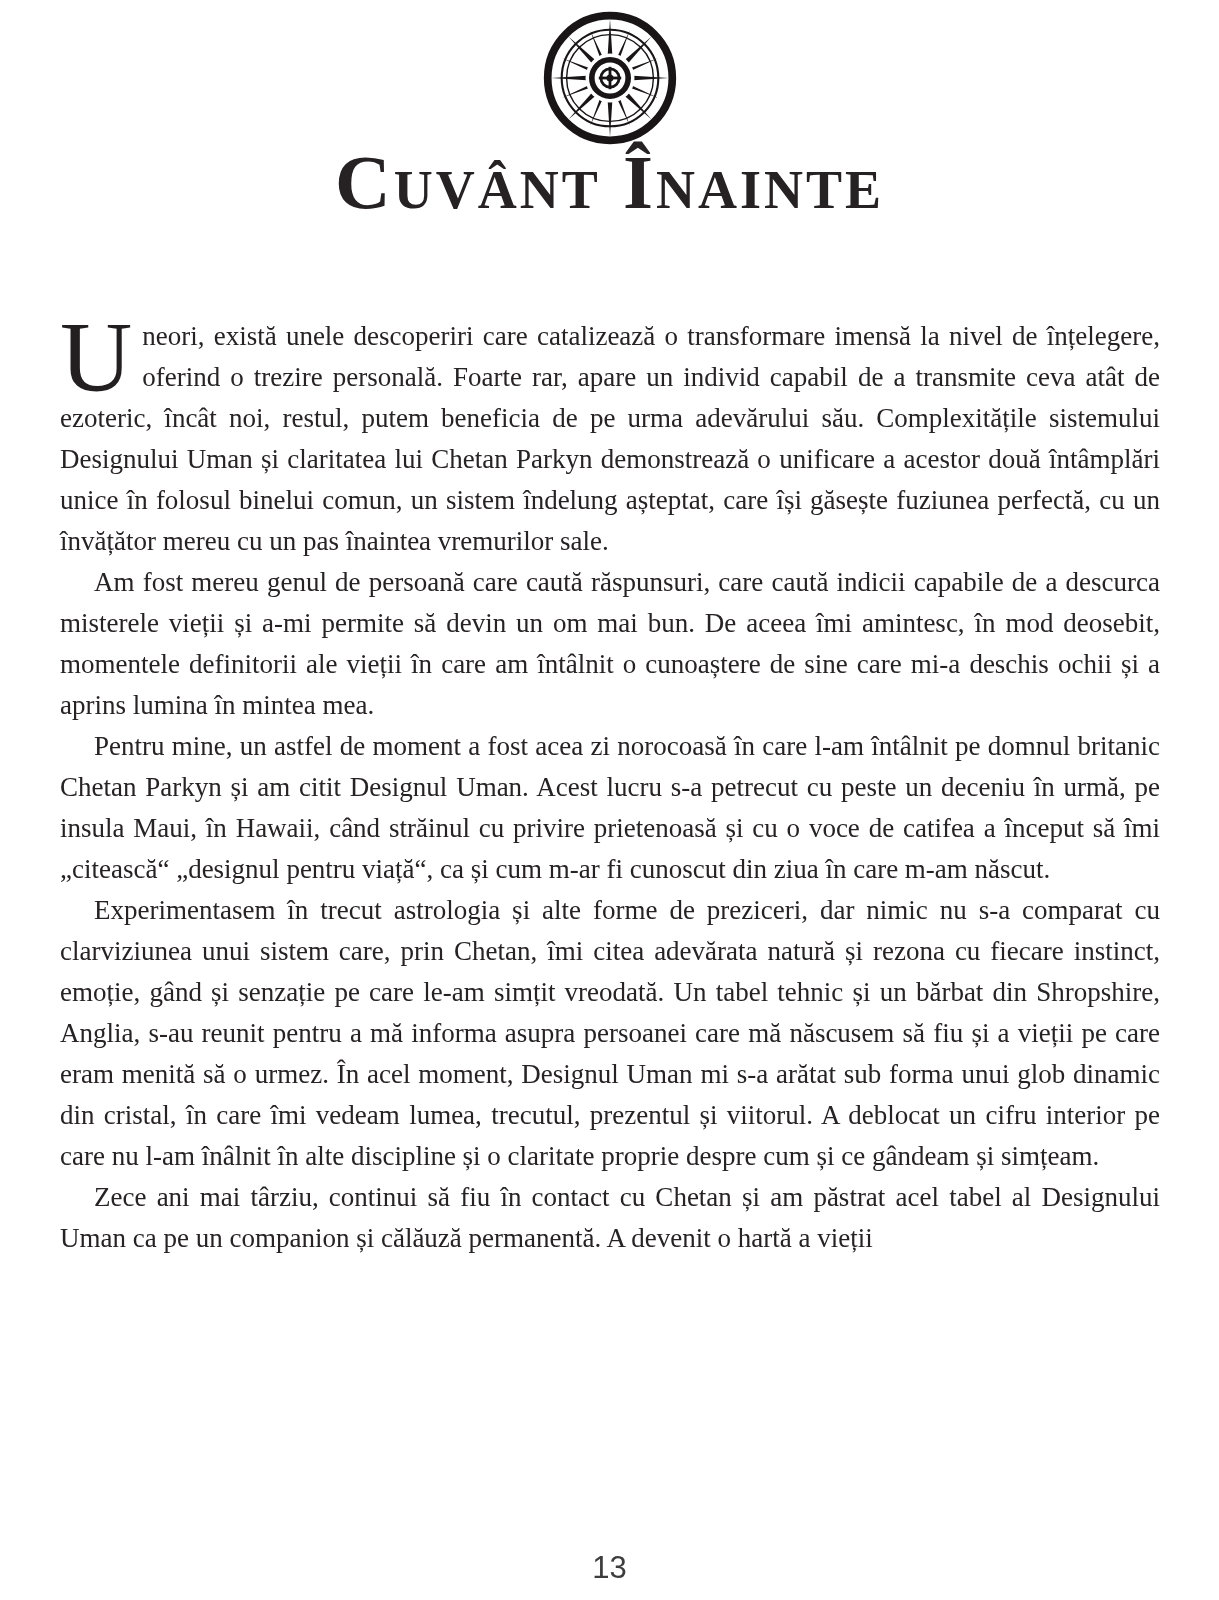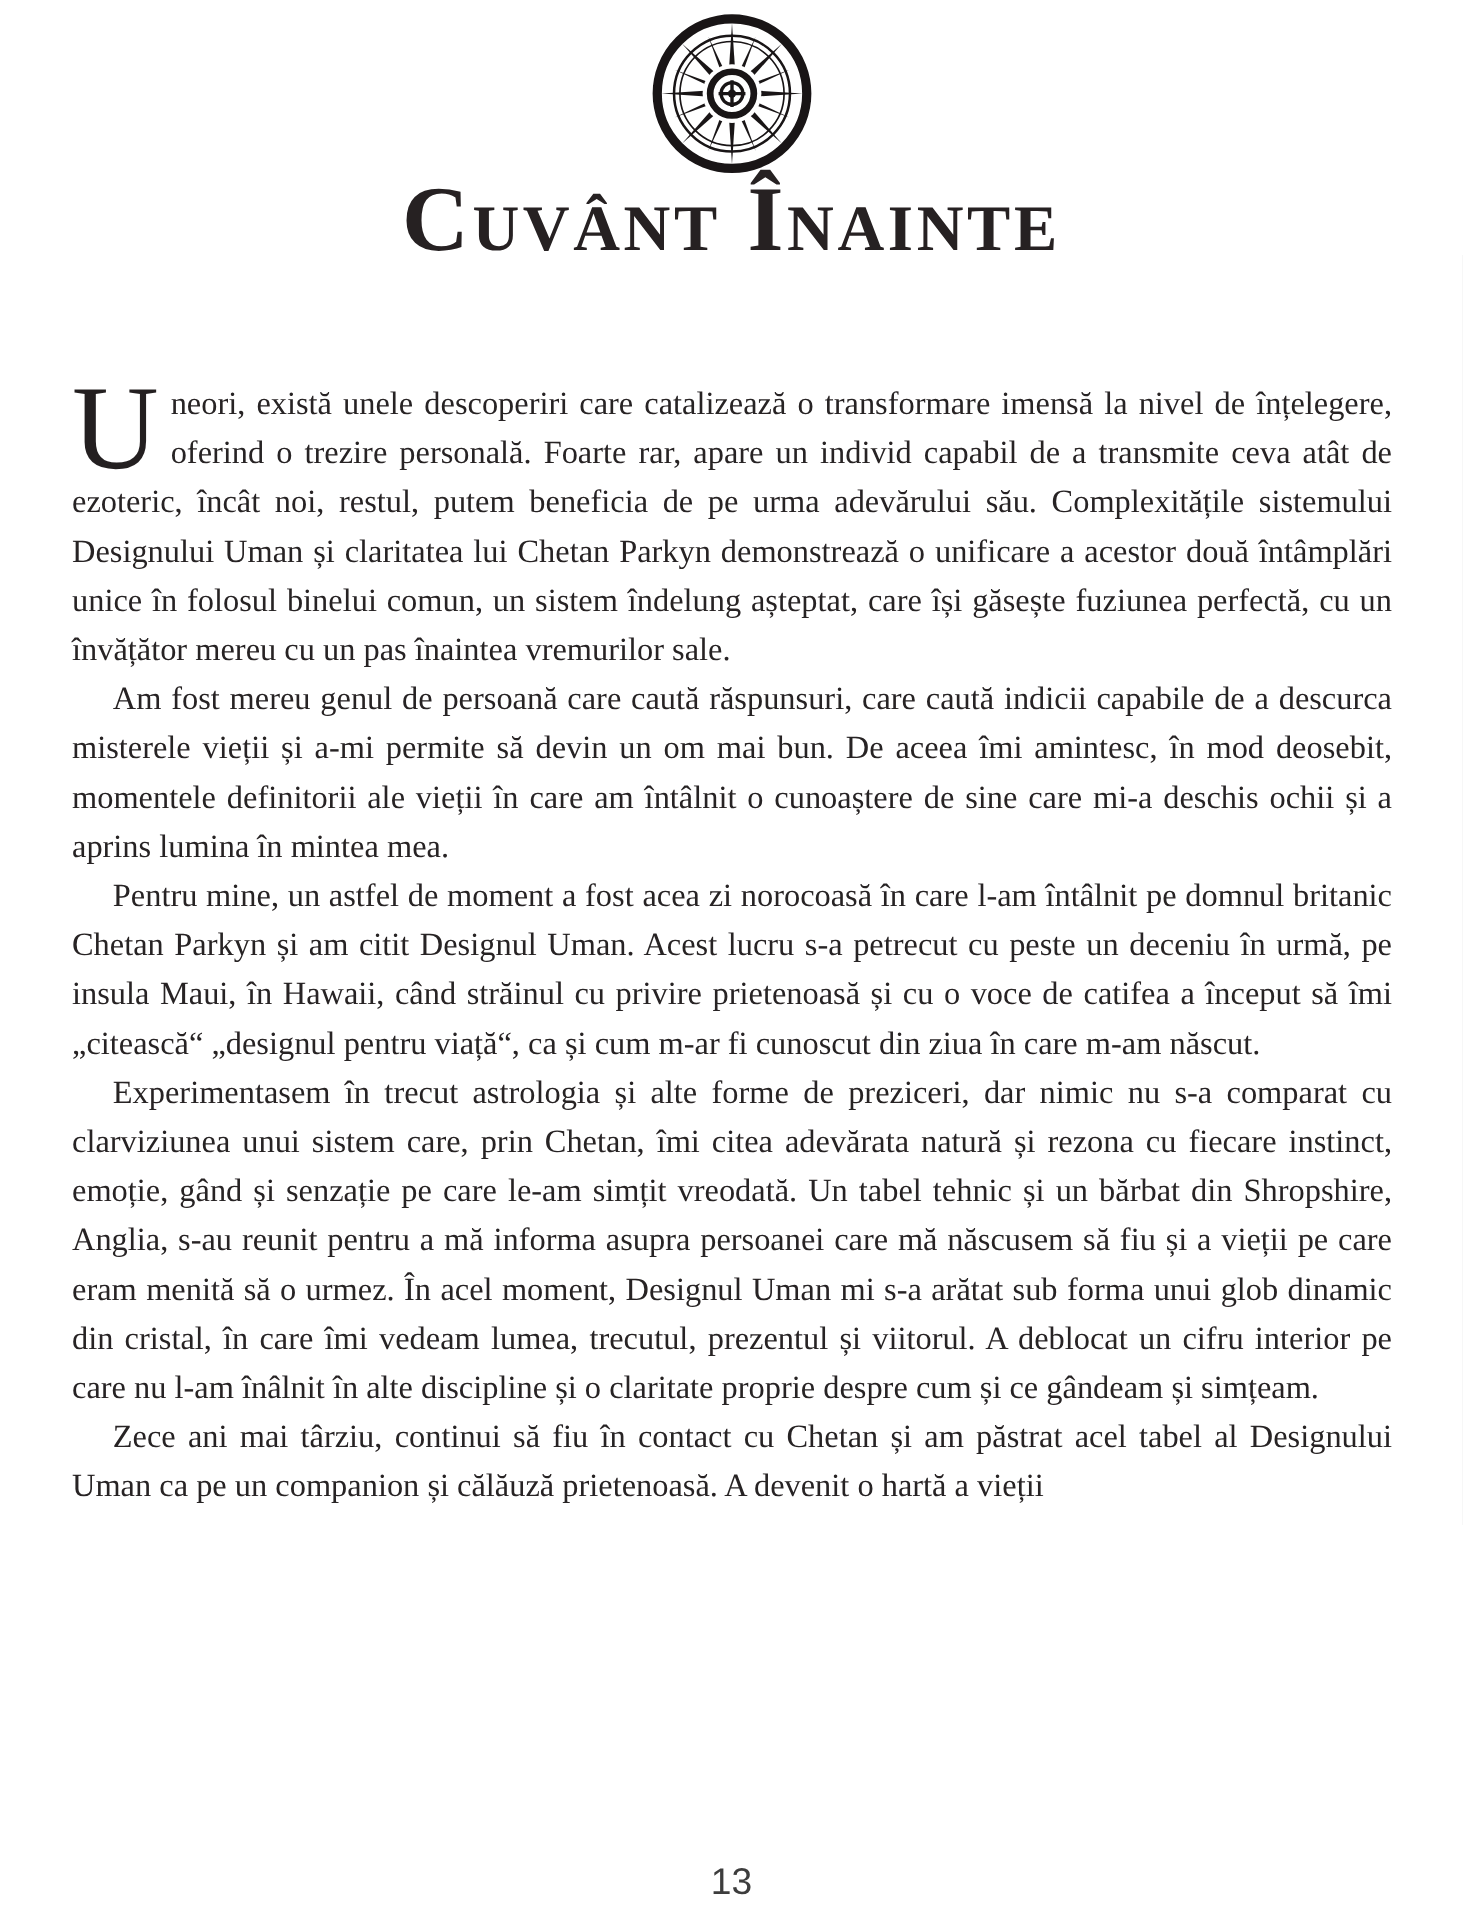--- a/index.html
+++ b/index.html
@@ -116,18 +116,18 @@
     </svg>
   </div>
 
   <h1 class="title">Cuvânt Înainte</h1>
 
   <div class="body-text">
     <p class="para"><span class="dropcap">U</span><span>neori, există unele descoperiri care catalizează o transformare imensă la nivel de înțelegere, oferind o trezire personală. Foarte rar, apare un individ capabil de a transmite ceva atât de ezoteric, încât noi, restul, putem beneficia de pe urma adevărului său. Complexitățile sistemului Designului Uman și claritatea lui Chetan Parkyn demonstrează o unificare a acestor două întâmplări unice în folosul binelui comun, un sistem îndelung așteptat, care își găsește fuziunea perfectă, cu un învățător mereu cu un pas înaintea vremurilor sale.</span></p>
     <p class="para indent">Am fost mereu genul de persoană care caută răspunsuri, care caută indicii capabile de a descurca misterele vieții și a-mi permite să devin un om mai bun. De aceea îmi amintesc, în mod deosebit, momentele definitorii ale vieții în care am întâlnit o cunoaștere de sine care mi-a deschis ochii și a aprins lumina în mintea mea.</p>
     <p class="para indent">Pentru mine, un astfel de moment a fost acea zi norocoasă în care l-am întâlnit pe domnul britanic Chetan Parkyn și am citit Designul Uman. Acest lucru s-a petrecut cu peste un deceniu în urmă, pe insula Maui, în Hawaii, când străinul cu privire prietenoasă și cu o voce de catifea a început să îmi „citească“ „designul pentru viață“, ca și cum m-ar fi cunoscut din ziua în care m-am născut.</p>
     <p class="para indent">Experimentasem în trecut astrologia și alte forme de preziceri, dar nimic nu s-a comparat cu clarviziunea unui sistem care, prin Chetan, îmi citea adevărata natură și rezona cu fiecare instinct, emoție, gând și senzație pe care le-am simțit vreodată. Un tabel tehnic și un bărbat din Shropshire, Anglia, s-au reunit pentru a mă informa asupra persoanei care mă născusem să fiu și a vieții pe care eram menită să o urmez. În acel moment, Designul Uman mi s-a arătat sub forma unui glob dinamic din cristal, în care îmi vedeam lumea, trecutul, prezentul și viitorul. A deblocat un cifru interior pe care nu l-am înâlnit în alte discipline și o claritate proprie despre cum și ce gândeam și simțeam.</p>
-    <p class="para indent">Zece ani mai târziu, continui să fiu în contact cu Chetan și am păstrat acel tabel al Designului Uman ca pe un companion și călăuză prietenoasă. A devenit o hartă a vieții</p>
+    <p class="para indent">Zece ani mai târziu, continui să fiu în contact cu Chetan și am păstrat acel tabel al Designului Uman ca pe un companion și călăuză permanentă. A devenit o hartă a vieții</p>
   </div>
 
   <div class="folio">13</div>
 
 </div>
 
 </body></html>

